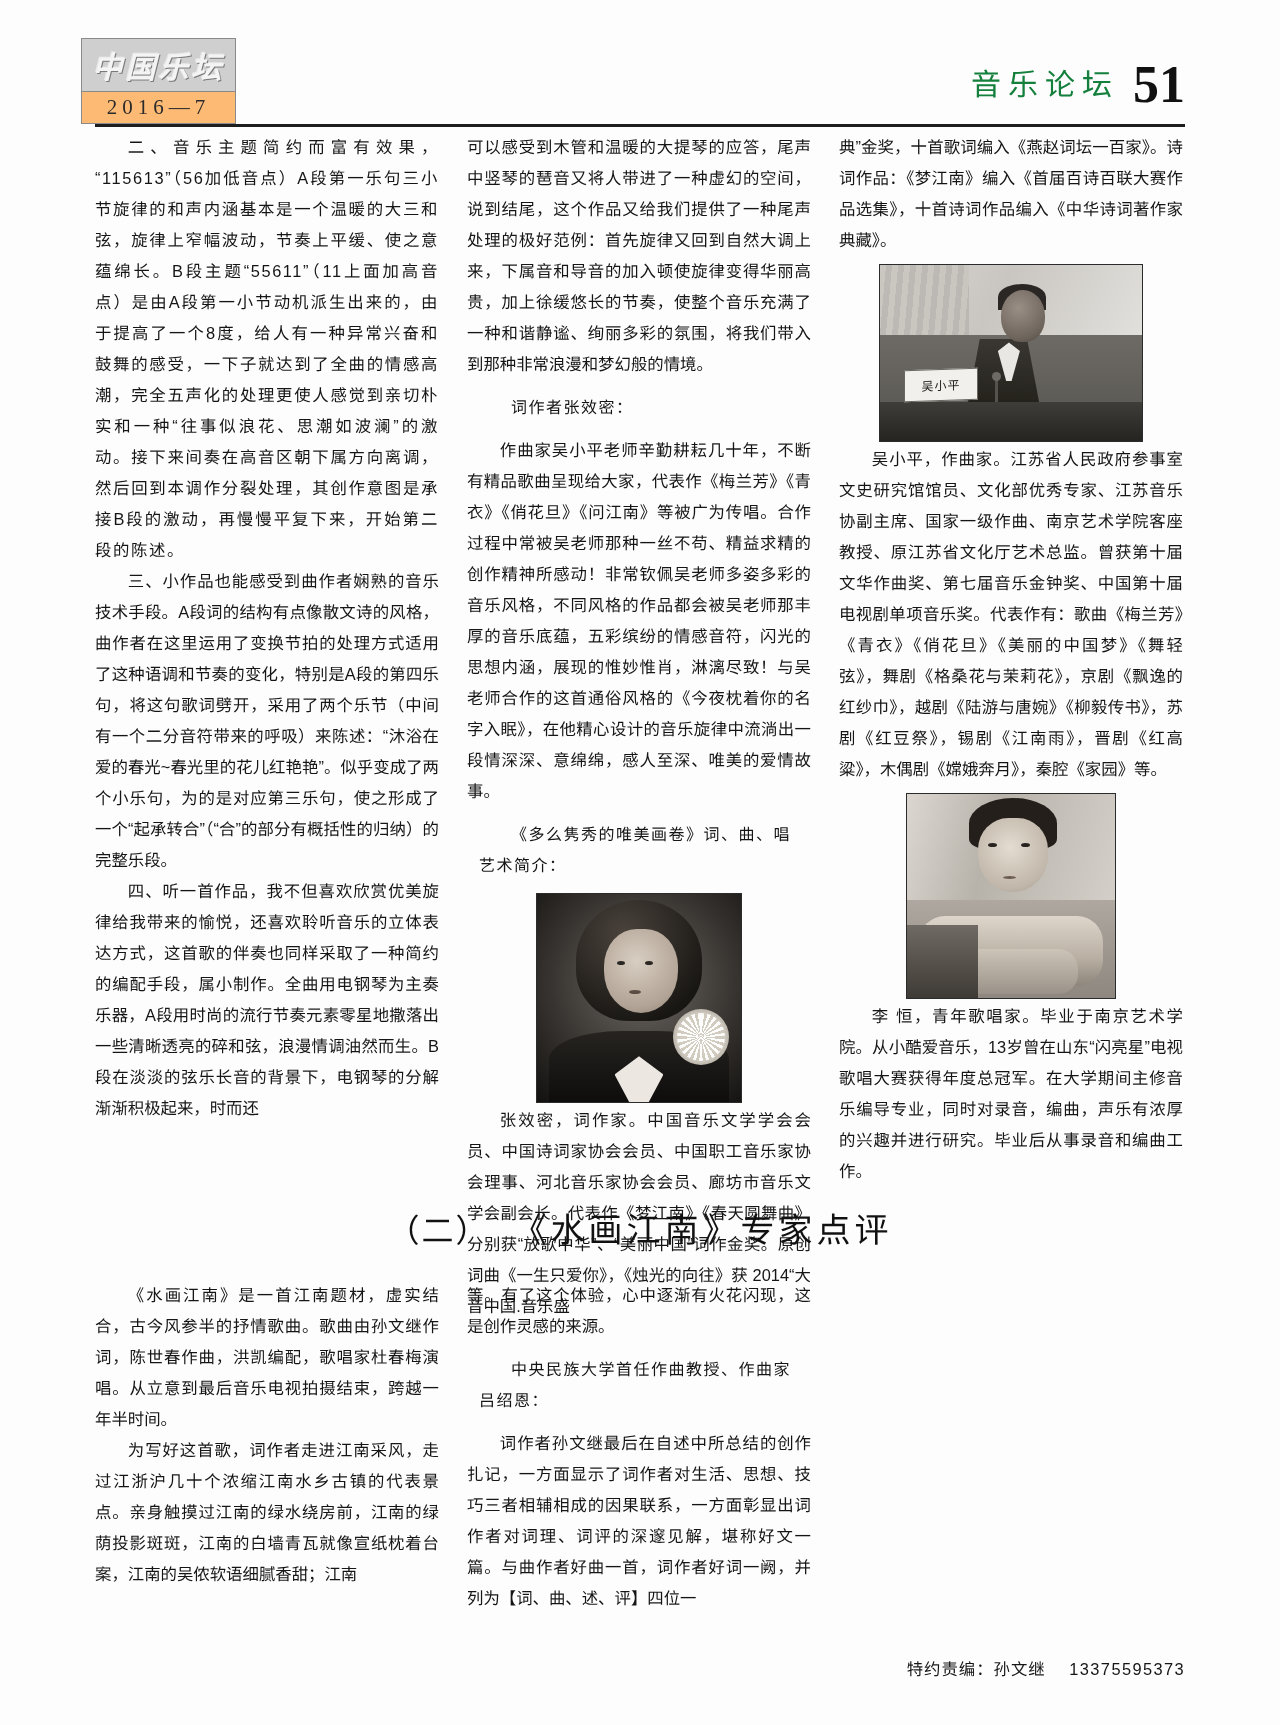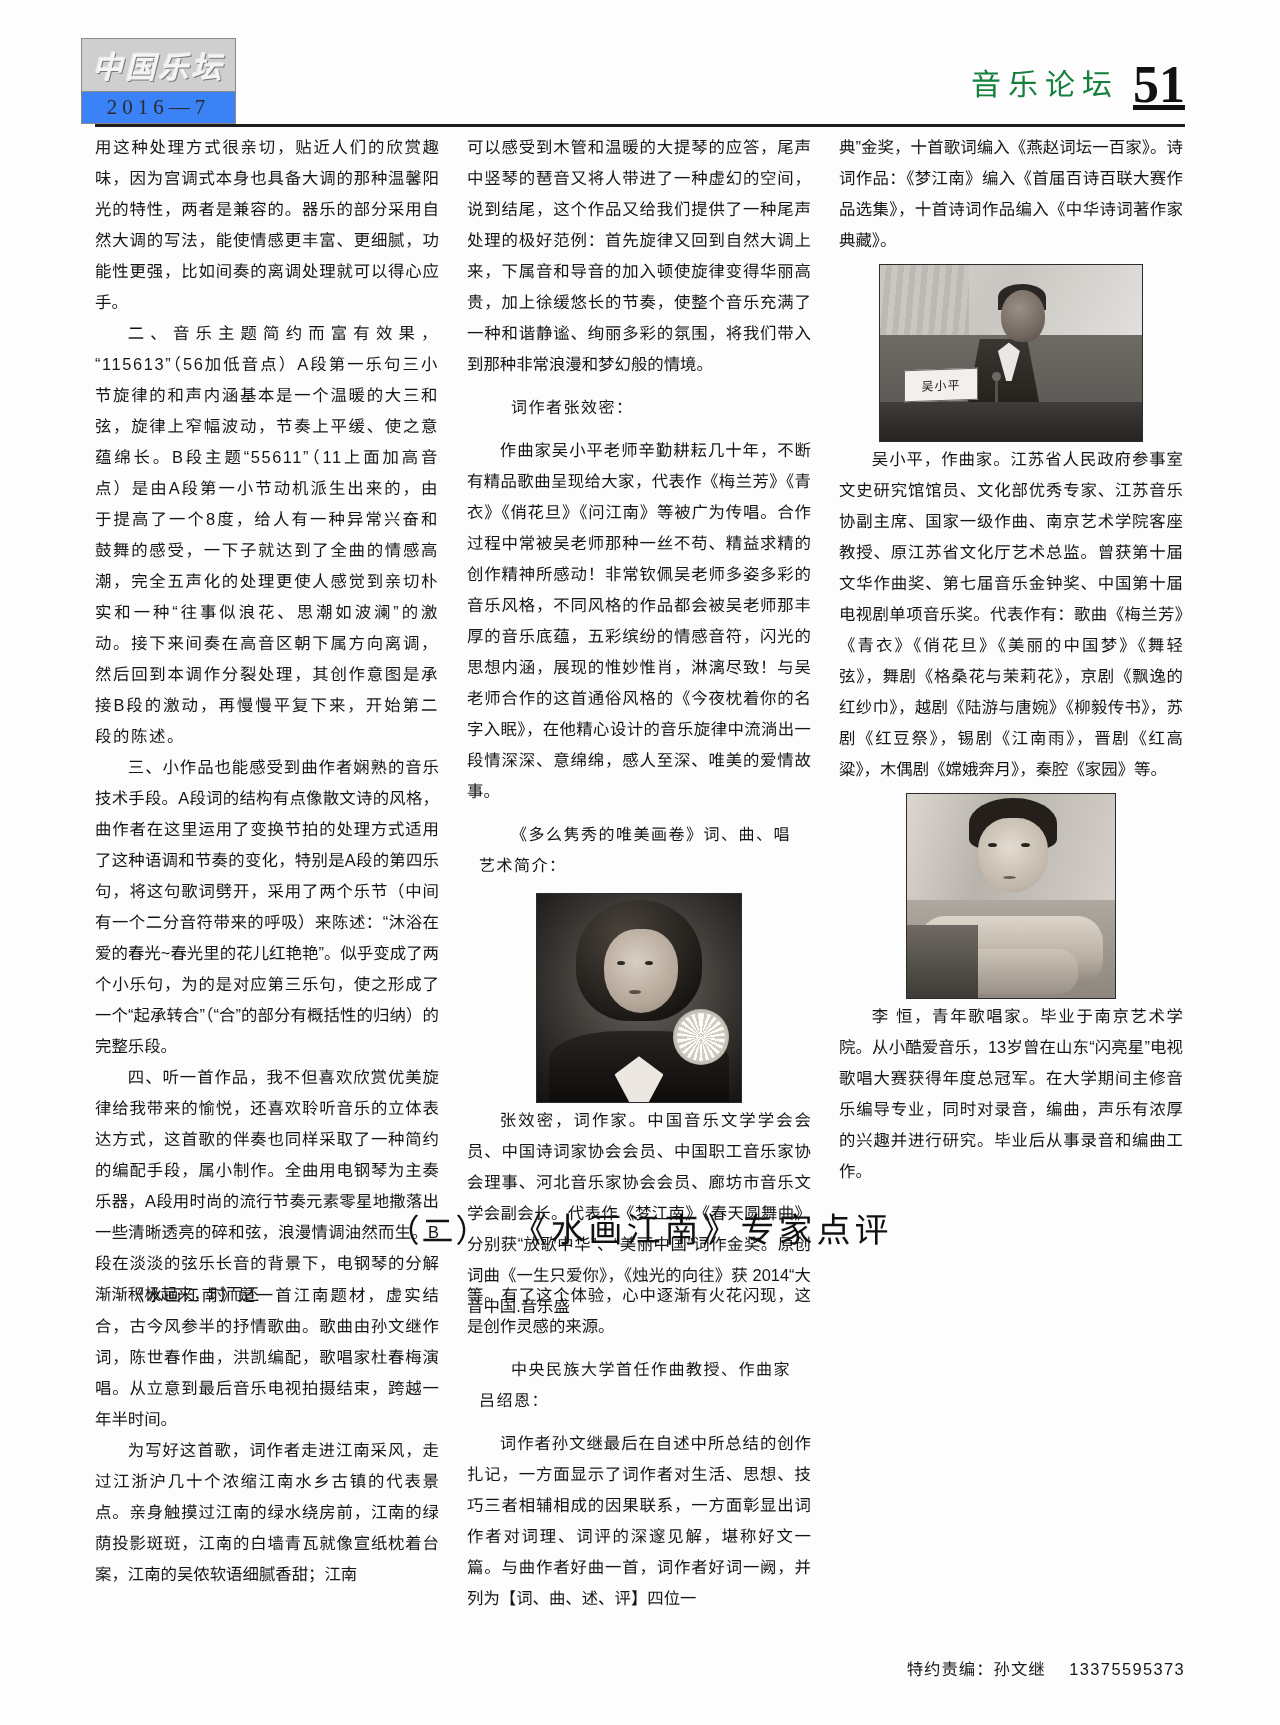--- a/index.html
+++ b/index.html
@@ -45,21 +45,21 @@
     letter-spacing: 3px;
     color: #f4f4f4;
     text-shadow: 1px 1px 0 #7a7a7a, -1px -1px 0 #e8e8e8;
     font-style: italic;
     font-weight: bold;
   }
   .masthead-year {
     height: 31px;
     border: 1px solid #8a8a8a;
     border-top: none;
-    background: #3b82f6;
+    background: #fdba74;
     display: flex;
     align-items: center;
     justify-content: center;
     font-family: "Liberation Serif", "DejaVu Serif", serif;
     font-size: 21px;
     letter-spacing: 5px;
     color: #2b2b2b;
   }
 
   .header-right {
@@ -76,21 +76,20 @@
     letter-spacing: 7px;
     color: #15803d;
     padding-bottom: 5px;
   }
   .header-pageno {
     font-family: "Liberation Serif", "DejaVu Serif", serif;
     font-size: 52px;
     font-weight: bold;
     line-height: 0.92;
     color: #111;
-    text-decoration: underline;
   }
 
   .rule-top {
     position: absolute;
     left: 95px;
     right: 95px;
     top: 124px;
     border-top: 3px solid #1d1d1d;
   }
 
@@ -336,21 +335,20 @@
   <div class="header-right">
     <div class="header-section">音乐论坛</div>
     <div class="header-pageno">51</div>
   </div>
 
   <div class="rule-top"></div>
 
   <div class="cols">
 
     <div class="col">
-      <p class="body">用这种处理方式很亲切，贴近人们的欣赏趣味，因为宫调式本身也具备大调的那种温馨阳光的特性，两者是兼容的。器乐的部分采用自然大调的写法，能使情感更丰富、更细腻，功能性更强，比如间奏的离调处理就可以得心应手。</p>
       <p class="body indent sp">二、音乐主题简约而富有效果，“115613”（56加低音点）A段第一乐句三小节旋律的和声内涵基本是一个温暖的大三和弦，旋律上窄幅波动，节奏上平缓、使之意蕴绵长。B段主题“55611”（11上面加高音点）是由A段第一小节动机派生出来的，由于提高了一个8度，给人有一种异常兴奋和鼓舞的感受，一下子就达到了全曲的情感高潮，完全五声化的处理更使人感觉到亲切朴实和一种“往事似浪花、思潮如波澜”的激动。接下来间奏在高音区朝下属方向离调，然后回到本调作分裂处理，其创作意图是承接B段的激动，再慢慢平复下来，开始第二段的陈述。</p>
       <p class="body indent">三、小作品也能感受到曲作者娴熟的音乐技术手段。A段词的结构有点像散文诗的风格，曲作者在这里运用了变换节拍的处理方式适用了这种语调和节奏的变化，特别是A段的第四乐句，将这句歌词劈开，采用了两个乐节（中间有一个二分音符带来的呼吸）来陈述：“沐浴在爱的春光~春光里的花儿红艳艳”。似乎变成了两个小乐句，为的是对应第三乐句，使之形成了一个“起承转合”（“合”的部分有概括性的归纳）的完整乐段。</p>
       <p class="body indent">四、听一首作品，我不但喜欢欣赏优美旋律给我带来的愉悦，还喜欢聆听音乐的立体表达方式，这首歌的伴奏也同样采取了一种简约的编配手段，属小制作。全曲用电钢琴为主奏乐器，A段用时尚的流行节奏元素零星地撒落出一些清晰透亮的碎和弦，浪漫情调油然而生。B段在淡淡的弦乐长音的背景下，电钢琴的分解渐渐积极起来，时而还</p>
     </div>
 
     <div class="col">
       <p class="body">可以感受到木管和温暖的大提琴的应答，尾声中竖琴的琶音又将人带进了一种虚幻的空间，说到结尾，这个作品又给我们提供了一种尾声处理的极好范例：首先旋律又回到自然大调上来，下属音和导音的加入顿使旋律变得华丽高贵，加上徐缓悠长的节奏，使整个音乐充满了一种和谐静谧、绚丽多彩的氛围，将我们带入到那种非常浪漫和梦幻般的情境。</p>
       <p class="byline">词作者张效密：</p>
       <p class="body indent">作曲家吴小平老师辛勤耕耘几十年，不断有精品歌曲呈现给大家，代表作《梅兰芳》《青衣》《俏花旦》《问江南》等被广为传唱。合作过程中常被吴老师那种一丝不苟、精益求精的创作精神所感动！非常钦佩吴老师多姿多彩的音乐风格，不同风格的作品都会被吴老师那丰厚的音乐底蕴，五彩缤纷的情感音符，闪光的思想内涵，展现的惟妙惟肖，淋漓尽致！与吴老师合作的这首通俗风格的《今夜枕着你的名字入眠》，在他精心设计的音乐旋律中流淌出一段情深深、意绵绵，感人至深、唯美的爱情故事。</p>
       <p class="byline">《多么隽秀的唯美画卷》词、曲、唱艺术简介：</p>

